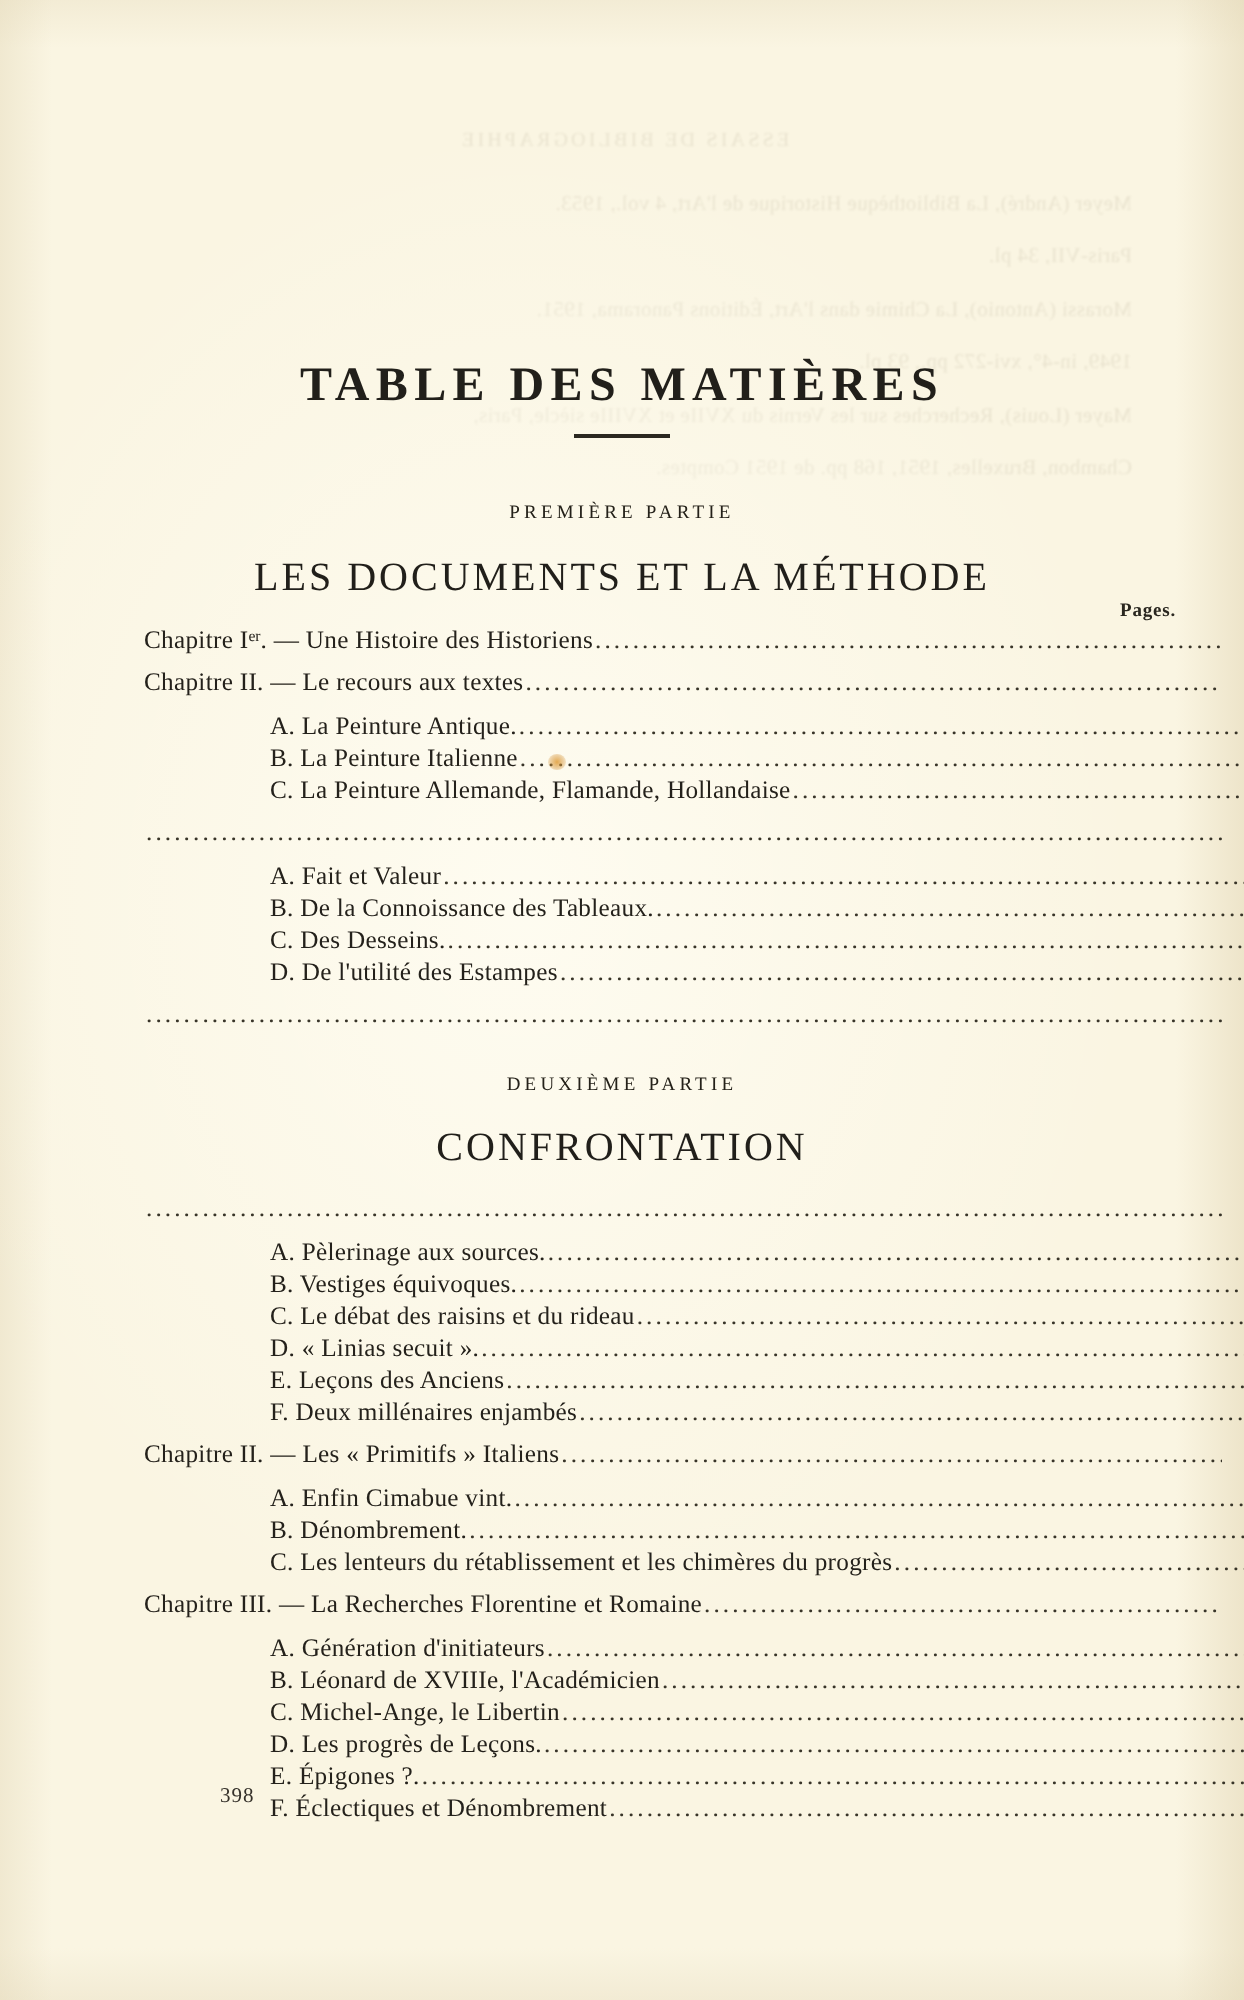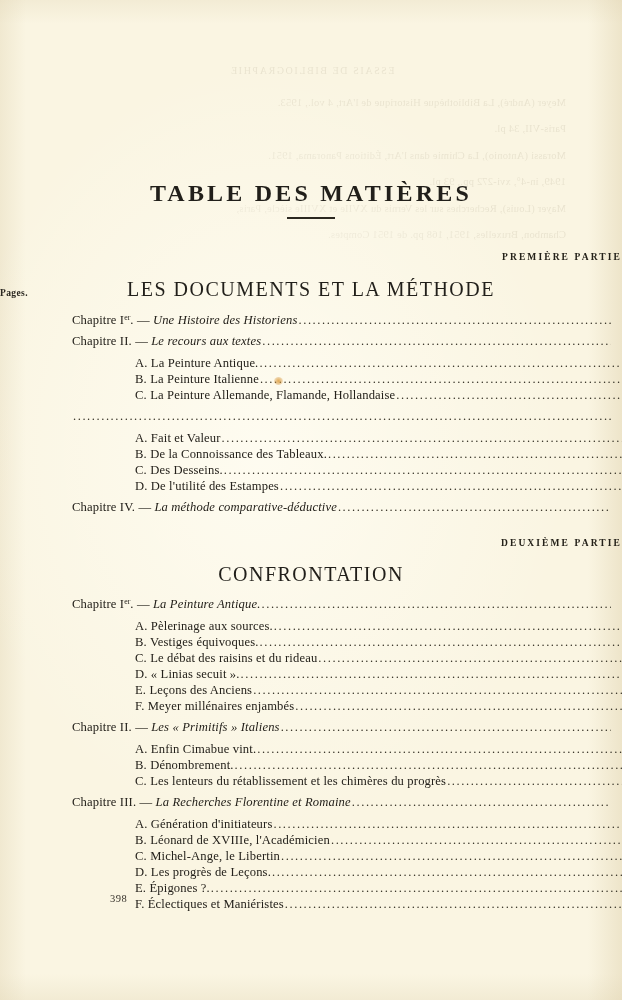--- a/index.html
+++ b/index.html
@@ -82,43 +82,43 @@
     width: 48px;
     height: 2px;
     background: #2b2820;
   }
 
   
   .part-label {
     position: absolute;
     left: 0;
     width: 622px;
-    text-align: right;
+    text-align: center;
     font-size: 9.5px;
-    font-weight: bold;
+    font-weight: normal;
     letter-spacing: 2.1px;
     color: #242119;
   }
   .part-title {
     position: absolute;
     left: 0;
     width: 622px;
     text-align: center;
     font-size: 20px;
     letter-spacing: 1.5px;
     color: #211f1a;
   }
 
   
   .pages-header {
     position: absolute;
-    top: 288px;
+    top: 301px;
     left: 0;
     width: 588px;
-    text-align: left;
+    text-align: right;
     font-size: 9.5px;
     font-weight: bold;
     letter-spacing: 0.4px;
     color: #2a2720;
   }
 
   
   .toc {
     position: absolute;
     left: 0;
@@ -136,21 +136,21 @@
     color: #24211b;
     white-space: nowrap;
   }
   .toc-line.chapter { padding-left: 72px; }
   .toc-line.sub     { padding-left: 135px; }
 
   .entry-text {
     flex: 0 0 auto;
     letter-spacing: 0.15px;
   }
-  .entry-text .ital { font-style: italic; }
+  .entry-text .ital { }
   .entry-text sup {
     font-size: 0.62em;
     vertical-align: 0.46em;
     letter-spacing: 0;
   }
   .leader {
     flex: 1 1 auto;
     overflow: hidden;
     white-space: nowrap;
     margin: 0 3px 0 1px;
@@ -261,26 +261,24 @@
         </div>
         <div class="toc-line sub" style="top: 463px;">
           <span class="entry-text">C. Des Desseins.</span>
           <span class="leader">......................................................................................................................................................</span>
         </div>
         <div class="toc-line sub" style="top: 479px;">
           <span class="entry-text">D. De l'utilité des Estampes</span>
           <span class="leader">......................................................................................................................................................</span>
         </div>
         <div class="toc-line chapter" style="top: 500px;">
-          <span class="entry-text">Chapitre IV. — <span class="ital">La méthode comparative-déductive</span></span>
           <span class="leader">......................................................................................................................................................</span>
           <span class="page-no">33</span>
         </div>
         <div class="toc-line chapter" style="top: 597px;">
-          <span class="entry-text">Chapitre I<sup>er</sup>. — <span class="ital">La Peinture Antique.</span></span>
           <span class="leader">......................................................................................................................................................</span>
           <span class="page-no">41</span>
         </div>
         <div class="toc-line sub" style="top: 619px;">
           <span class="entry-text">A. Pèlerinage aux sources.</span>
           <span class="leader">......................................................................................................................................................</span>
         </div>
         <div class="toc-line sub" style="top: 635px;">
           <span class="entry-text">B. Vestiges équivoques.</span>
           <span class="leader">......................................................................................................................................................</span>
@@ -291,21 +289,21 @@
         </div>
         <div class="toc-line sub" style="top: 667px;">
           <span class="entry-text">D. « Linias secuit ».</span>
           <span class="leader">......................................................................................................................................................</span>
         </div>
         <div class="toc-line sub" style="top: 683px;">
           <span class="entry-text">E. Leçons des Anciens</span>
           <span class="leader">......................................................................................................................................................</span>
         </div>
         <div class="toc-line sub" style="top: 699px;">
-          <span class="entry-text">F. Meyer millénaires enjambés</span>
+          <span class="entry-text">F. Deux millénaires enjambés</span>
           <span class="leader">......................................................................................................................................................</span>
         </div>
         <div class="toc-line chapter" style="top: 720px;">
           <span class="entry-text">Chapitre II. — <span class="ital">Les « Primitifs » Italiens</span></span>
           <span class="leader">......................................................................................................................................................</span>
           <span class="page-no">49</span>
         </div>
         <div class="toc-line sub" style="top: 742px;">
           <span class="entry-text">A. Enfin Cimabue vint.</span>
           <span class="leader">......................................................................................................................................................</span>
@@ -337,21 +335,21 @@
         </div>
         <div class="toc-line sub" style="top: 865px;">
           <span class="entry-text">D. Les progrès de Leçons.</span>
           <span class="leader">......................................................................................................................................................</span>
         </div>
         <div class="toc-line sub" style="top: 881px;">
           <span class="entry-text">E. Épigones ?.</span>
           <span class="leader">......................................................................................................................................................</span>
         </div>
         <div class="toc-line sub" style="top: 897px;">
-          <span class="entry-text">F. Éclectiques et Maniéristes</span>
+          <span class="entry-text">F. Éclectiques et Dénombrement</span>
           <span class="leader">......................................................................................................................................................</span>
         </div>
       </div>
 
     <div class="foxing"></div>
 
     <div class="folio">398</div>
   </div>
 </div>
 

